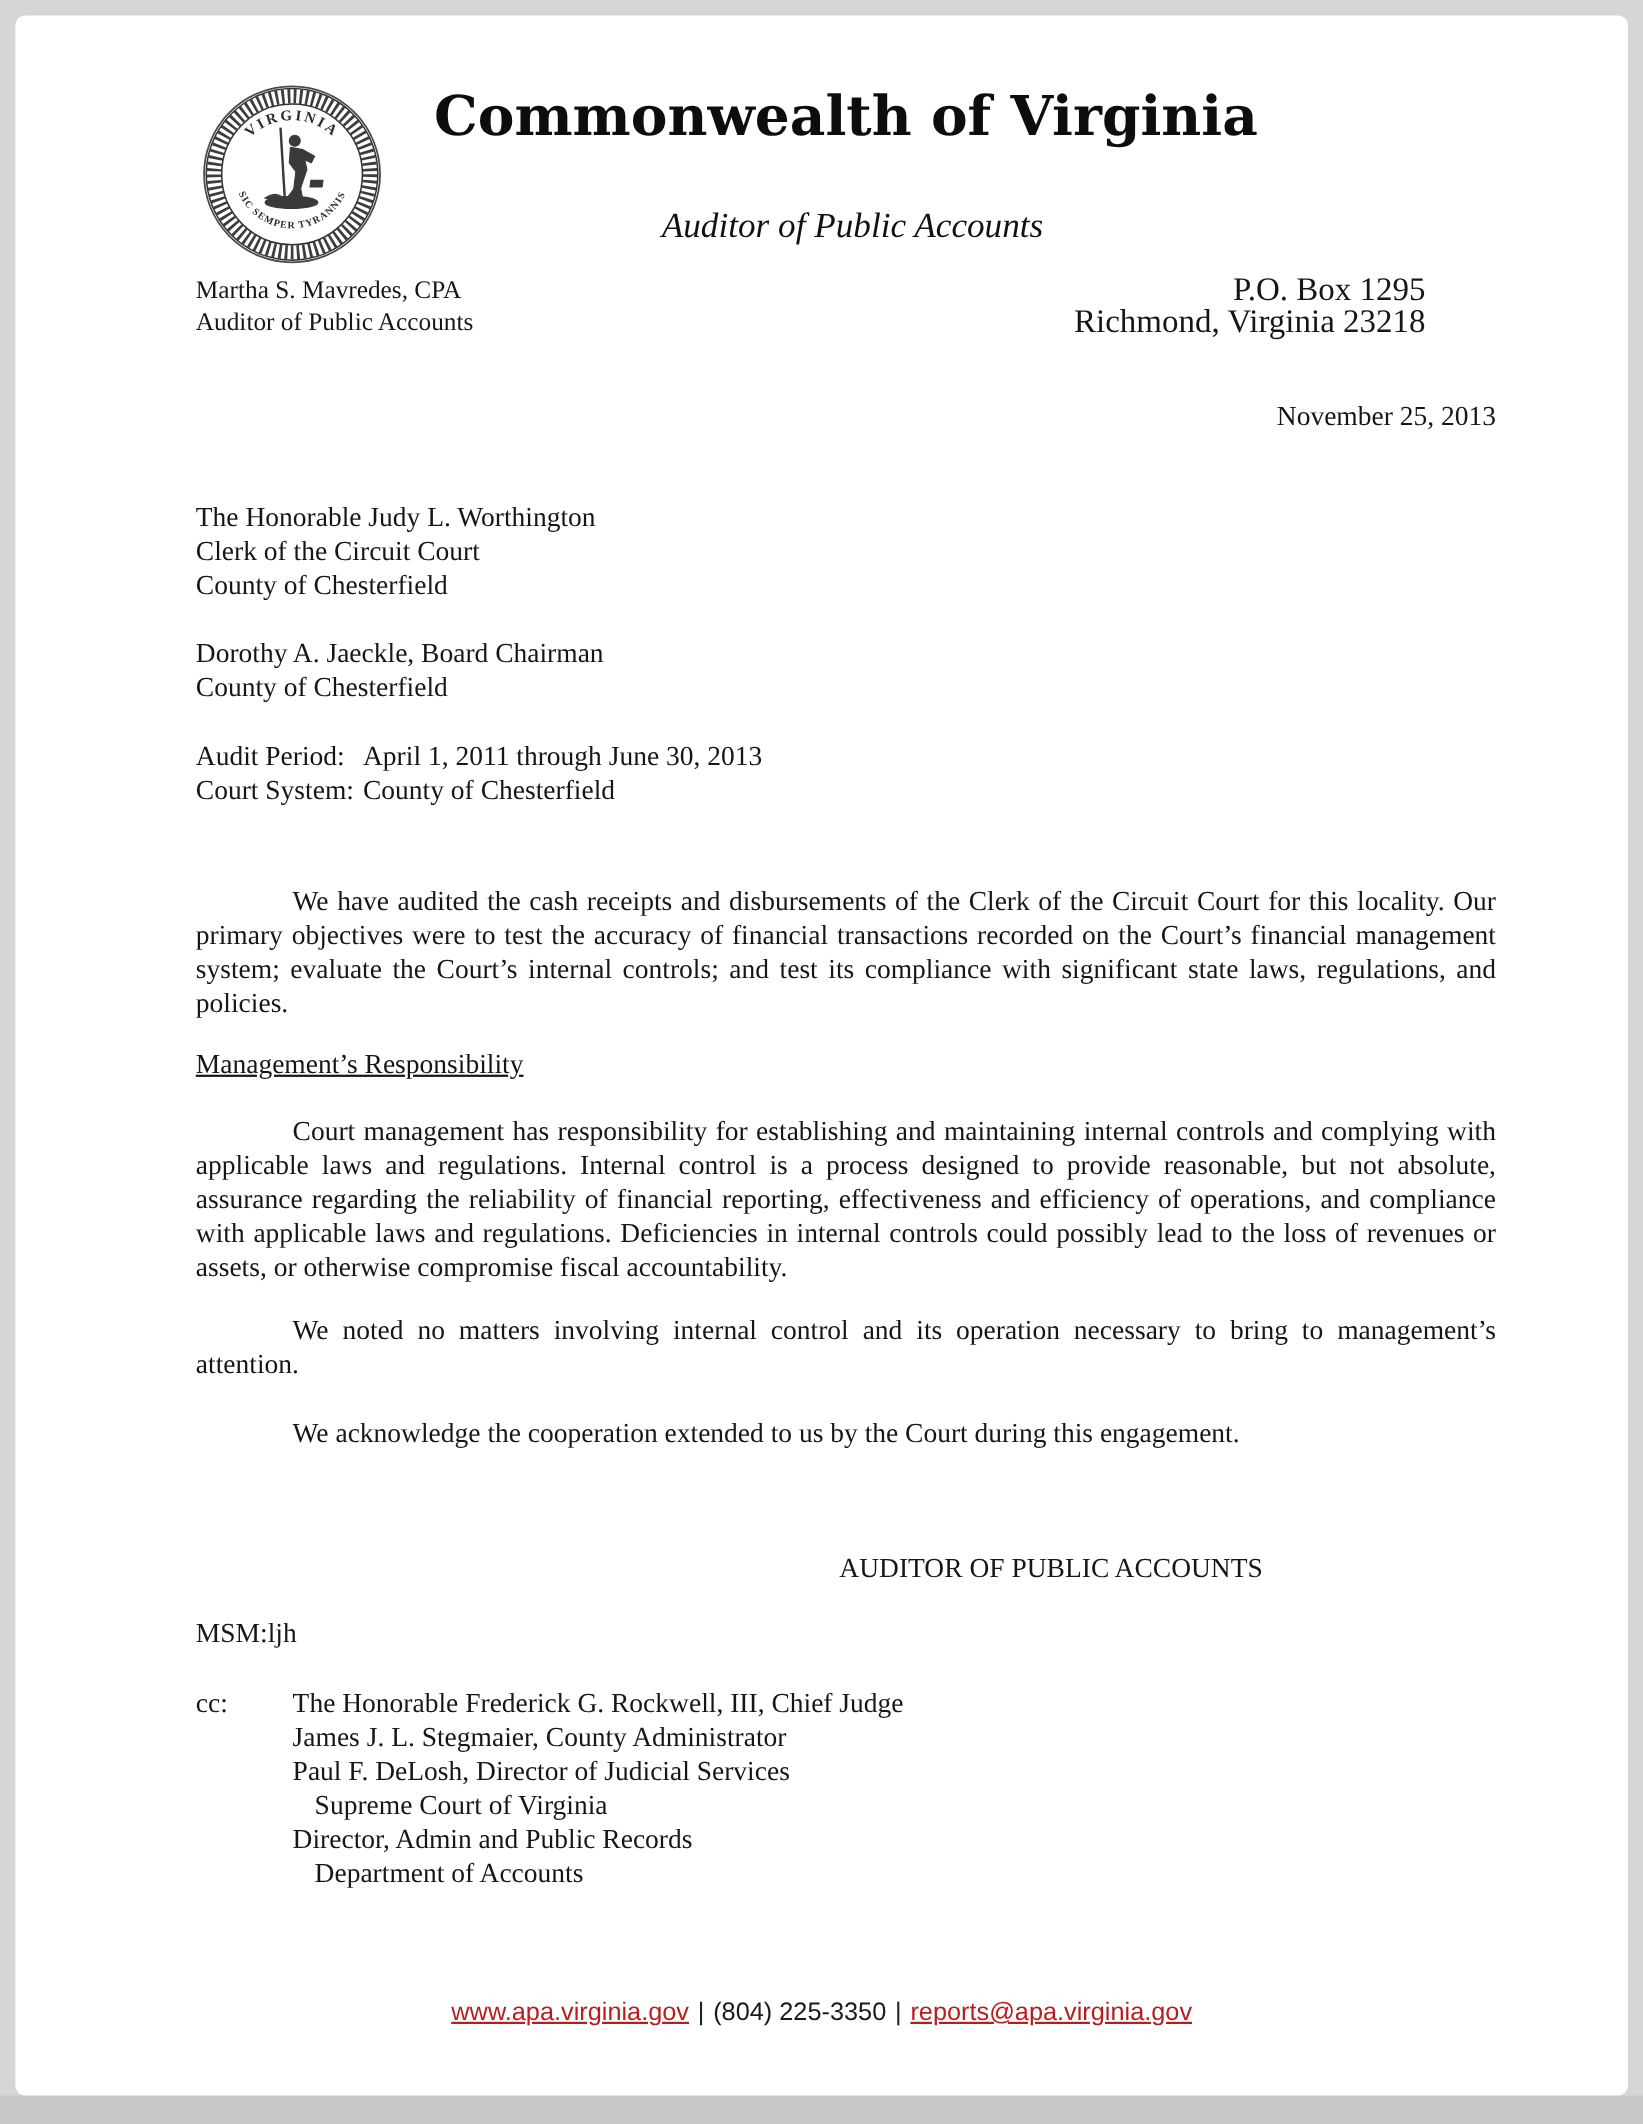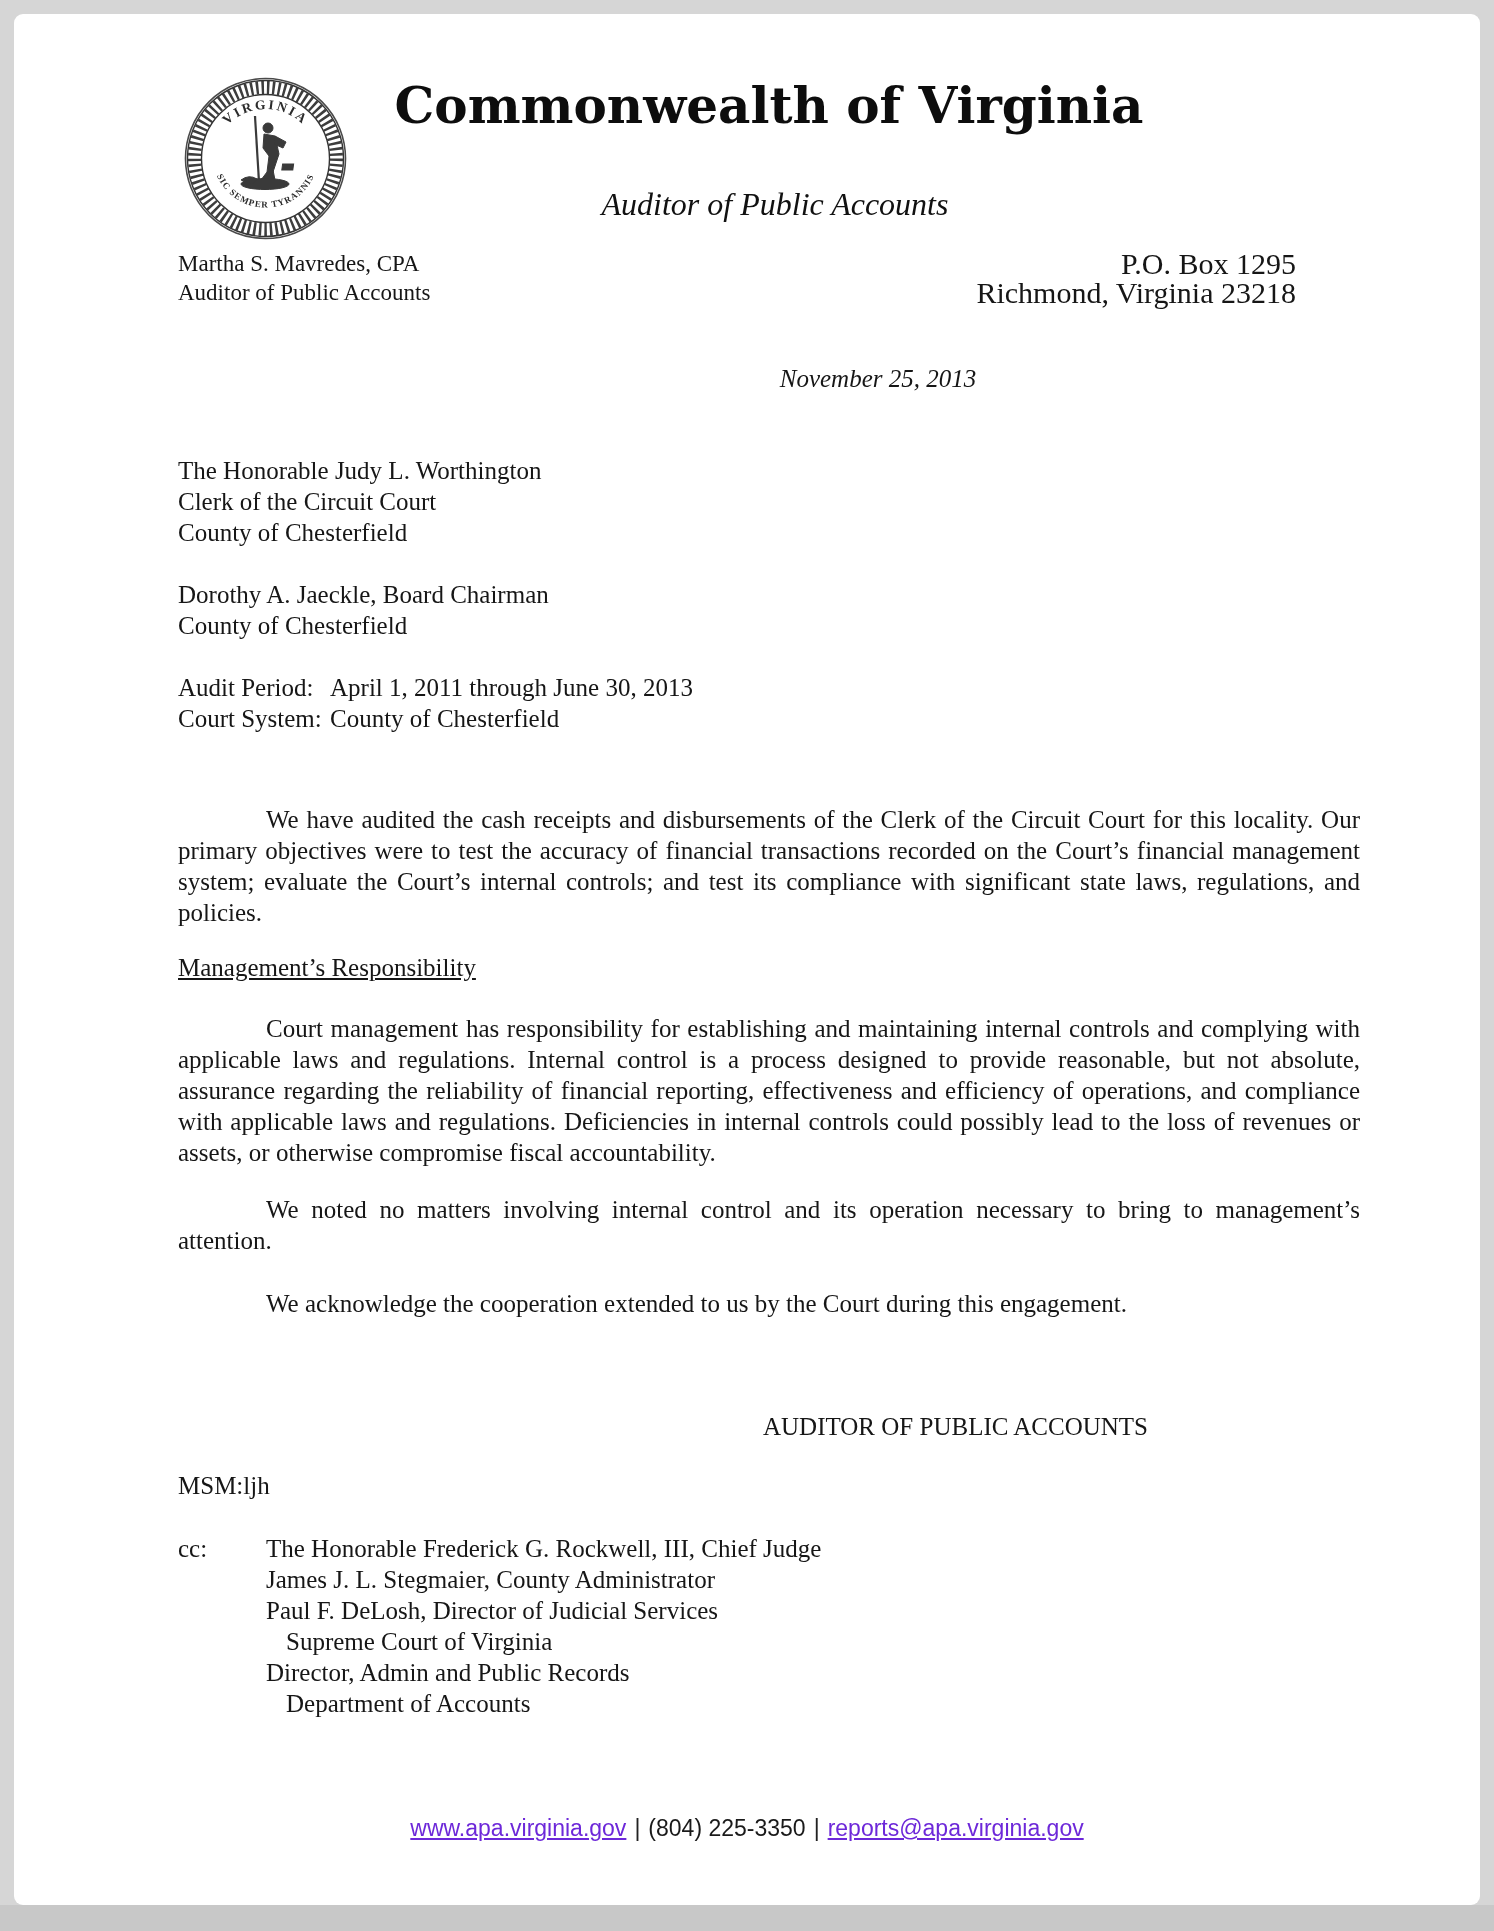--- a/index.html
+++ b/index.html
@@ -36,21 +36,21 @@
   }
   .address-right{
     position:absolute;right:184px;top:235px;
     font-size:30px;line-height:29px;text-align:right;
   }
   
   .letter-body{
     position:absolute;left:164px;right:120px;top:349px;
     font-size:25px;line-height:31px;
   }
-  .date-line{margin-left:218px;text-align:center;font-style:italic;}
+  .date-line{margin-left:218px;text-align:right;}
   .recipient-1{margin-top:61px;}
   .recipient-2{margin-top:31px;}
   .reference{margin-top:31px;}
   .ref-label{display:inline-block;width:152px;}
   .para{text-align:justify;}
   .para .indent, .indent-line{display:inline-block;width:88px;}
   .p1{margin-top:70px;}
   .section-heading{margin-top:24px;text-decoration:underline;}
   .p2{margin-top:30px;}
   .p3{margin-top:26px;}
@@ -60,21 +60,21 @@
   .cc-block{margin-top:32px;display:flex;}
   .cc-label{width:88px;flex:0 0 88px;}
   .cc-item.sub{padding-left:20px;}
   
   .footer{
     position:absolute;left:0;right:0;top:1801px;
     text-align:center;
     font-family:"Liberation Sans","DejaVu Sans",sans-serif;
     font-size:23px;color:#1a1a1a;
   }
-  .footer a{color:#6d28d9;text-decoration:underline;cursor:pointer;}
+  .footer a{color:#b91c1c;text-decoration:underline;cursor:pointer;}
   .footer .sep{margin:0 8px;color:#222;}
   
   .seal text{font-family:"Liberation Serif","DejaVu Serif",serif;fill:#2b2b2b;}
 </style>
 </head>
 <body>
 
 <div class="bottom-bar"></div>
 
 <div class="page">

